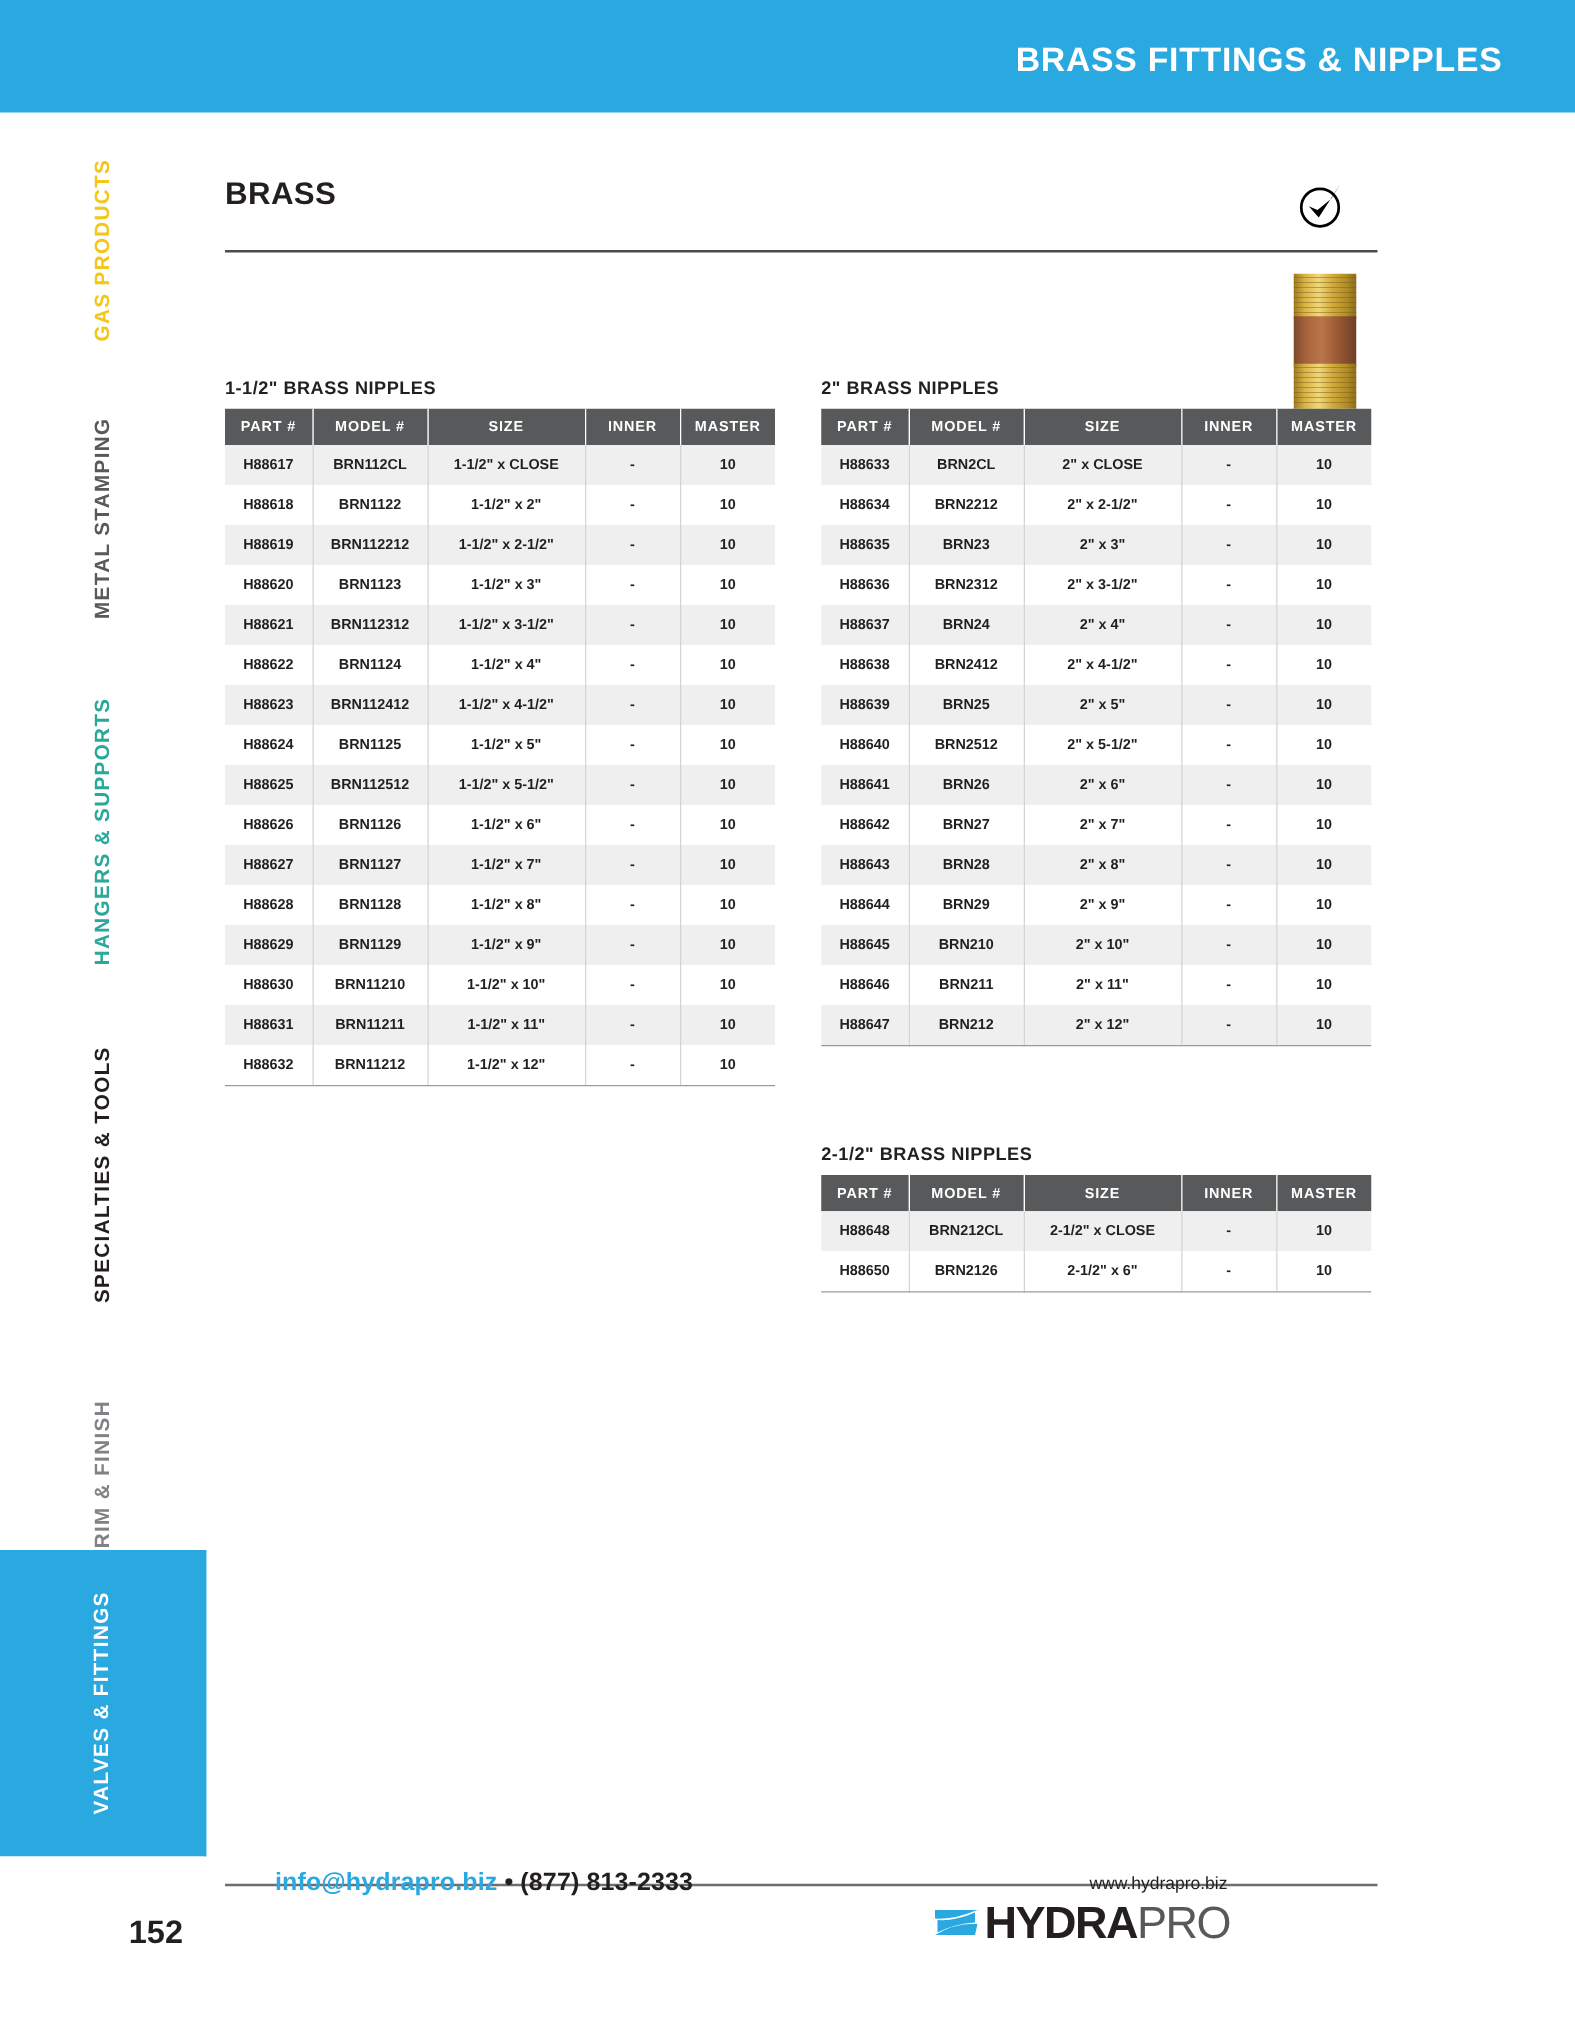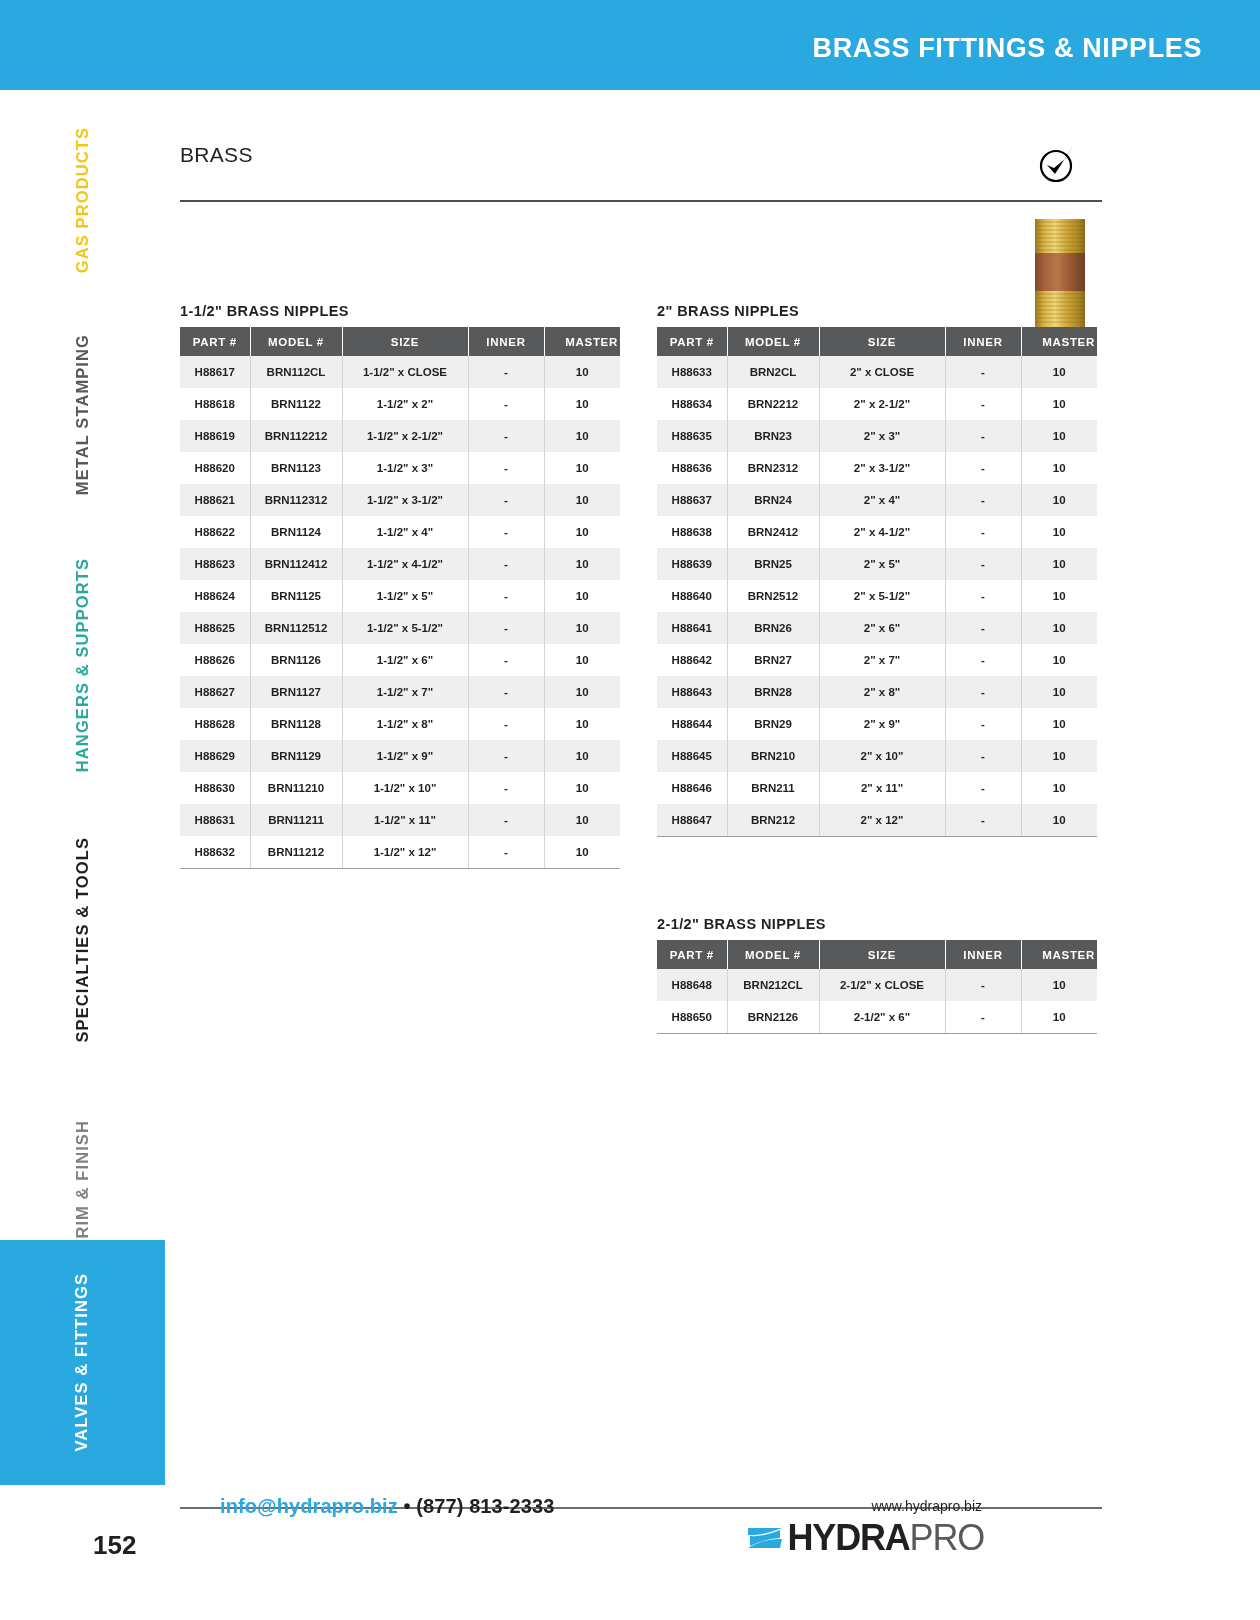--- a/index.html
+++ b/index.html
@@ -76,22 +76,22 @@
     width: 1000px;
   }
 
   .section-head {
     position: absolute;
     left: 0;
     top: 52px;
     width: 922px;
   }
   .brand-line1 {
-    font-size: 21px;
-    font-weight: normal;
+    font-size: 25px;
+    font-weight: bold;
     color: #231f20;
     letter-spacing: 0.3px;
     line-height: 26px;
   }
   .brand-line2 {
     font-size: 21px;
     font-weight: normal;
     color: #231f20;
     letter-spacing: 0.3px;
     line-height: 26px;
@@ -142,21 +142,21 @@
     background: #58595b;
     color: #ffffff;
     font-size: 11.5px;
     font-weight: bold;
     letter-spacing: 0.7px;
     padding: 9px 2px 8px 2px;
     text-align: center;
     border-right: 1px solid #ffffff;
     font-family: "Liberation Sans", sans-serif;
   }
-  table.spec thead th:last-child { border-right: none; text-align: right; }
+  table.spec thead th:last-child { border-right: none; }
   table.spec tbody td {
     font-size: 11.5px;
     color: #231f20;
     text-align: center;
     padding: 10px 2px;
     border-right: 1px solid #d4d4d4;
     font-family: "Liberation Sans", sans-serif;
     font-weight: bold;
   }
   table.spec tbody td:last-child { border-right: none; }
@@ -174,21 +174,21 @@
   .footer-rule {
     position: absolute;
     left: 180px;
     top: 1507px;
     width: 922px;
     height: 1.5px;
     background: #6d6e71;
   }
   .page-number {
     position: absolute;
-    left: 93px;
+    left: 103px;
     top: 1530px;
     font-size: 26px;
     font-weight: bold;
     color: #231f20;
     font-family: "Liberation Sans", sans-serif;
   }
   .footer-contact {
     position: absolute;
     left: 220px;
     top: 1495px;

